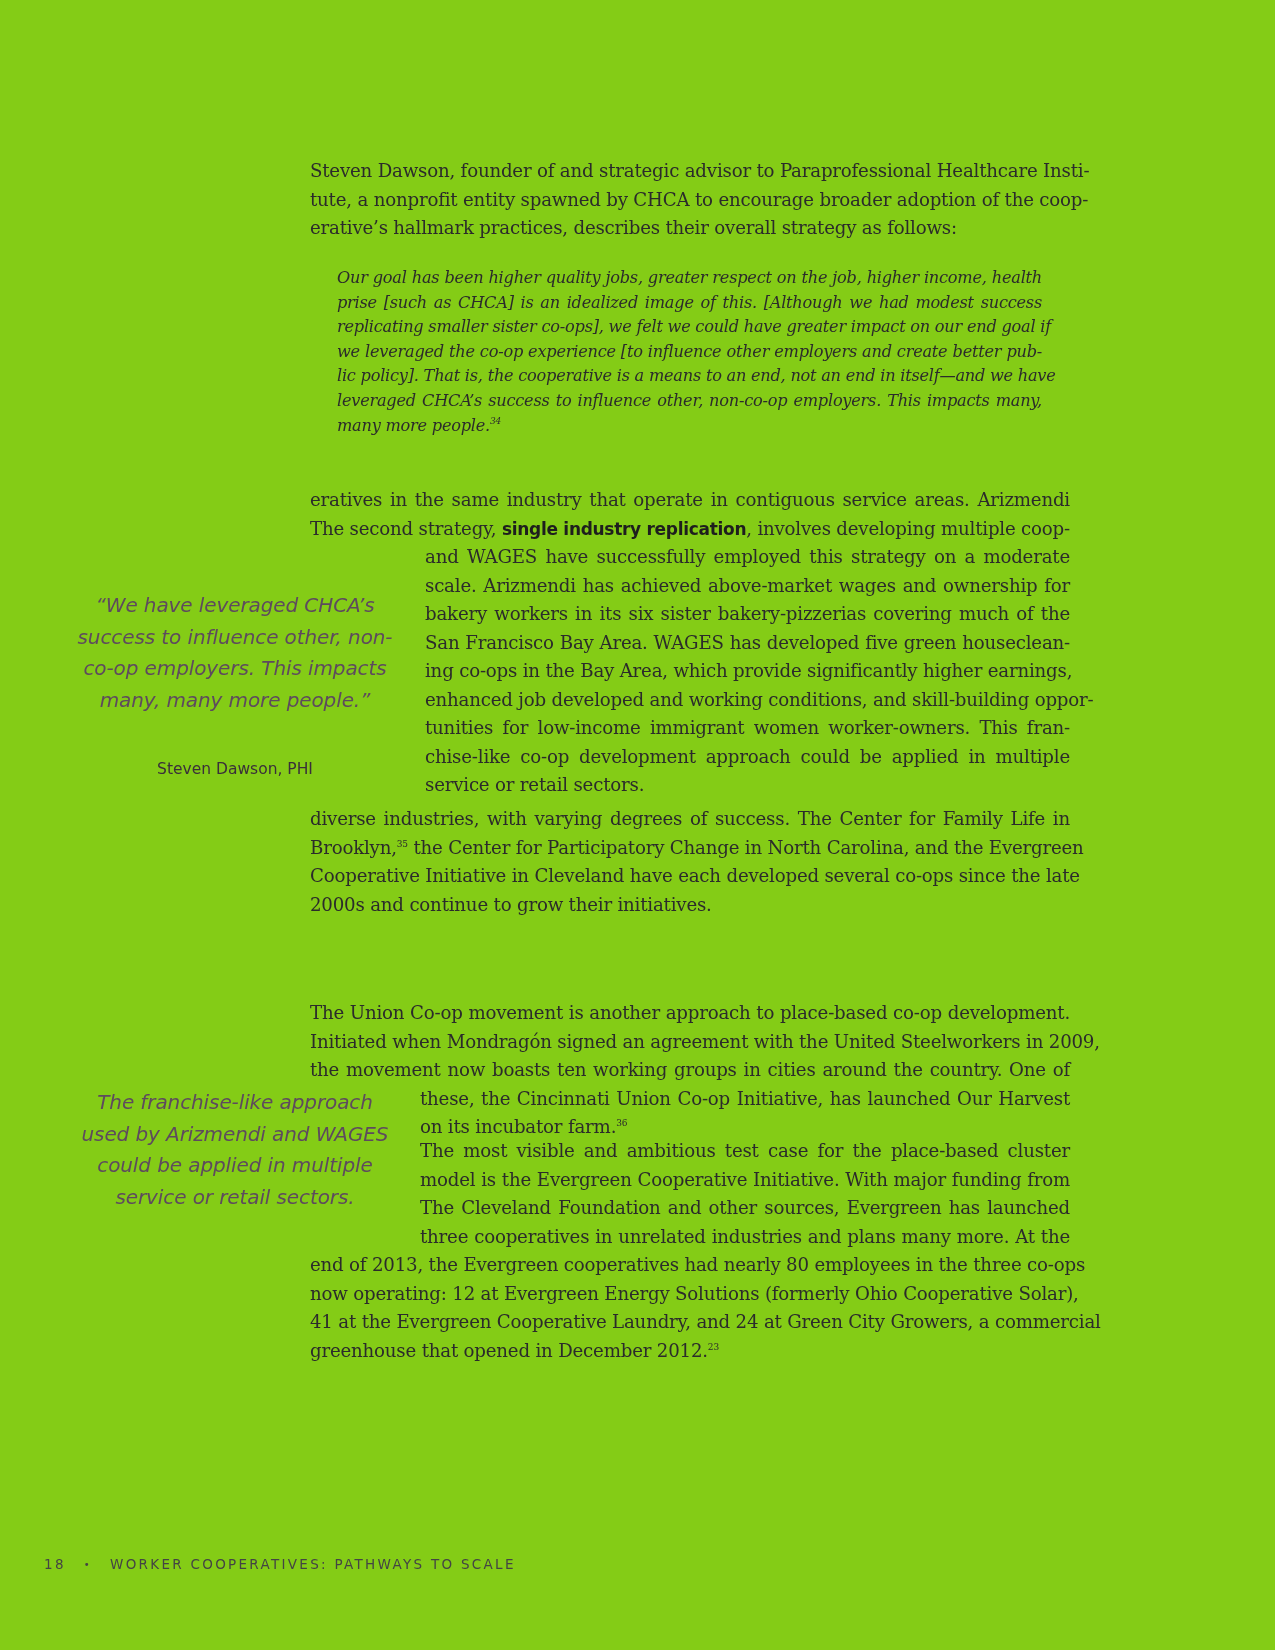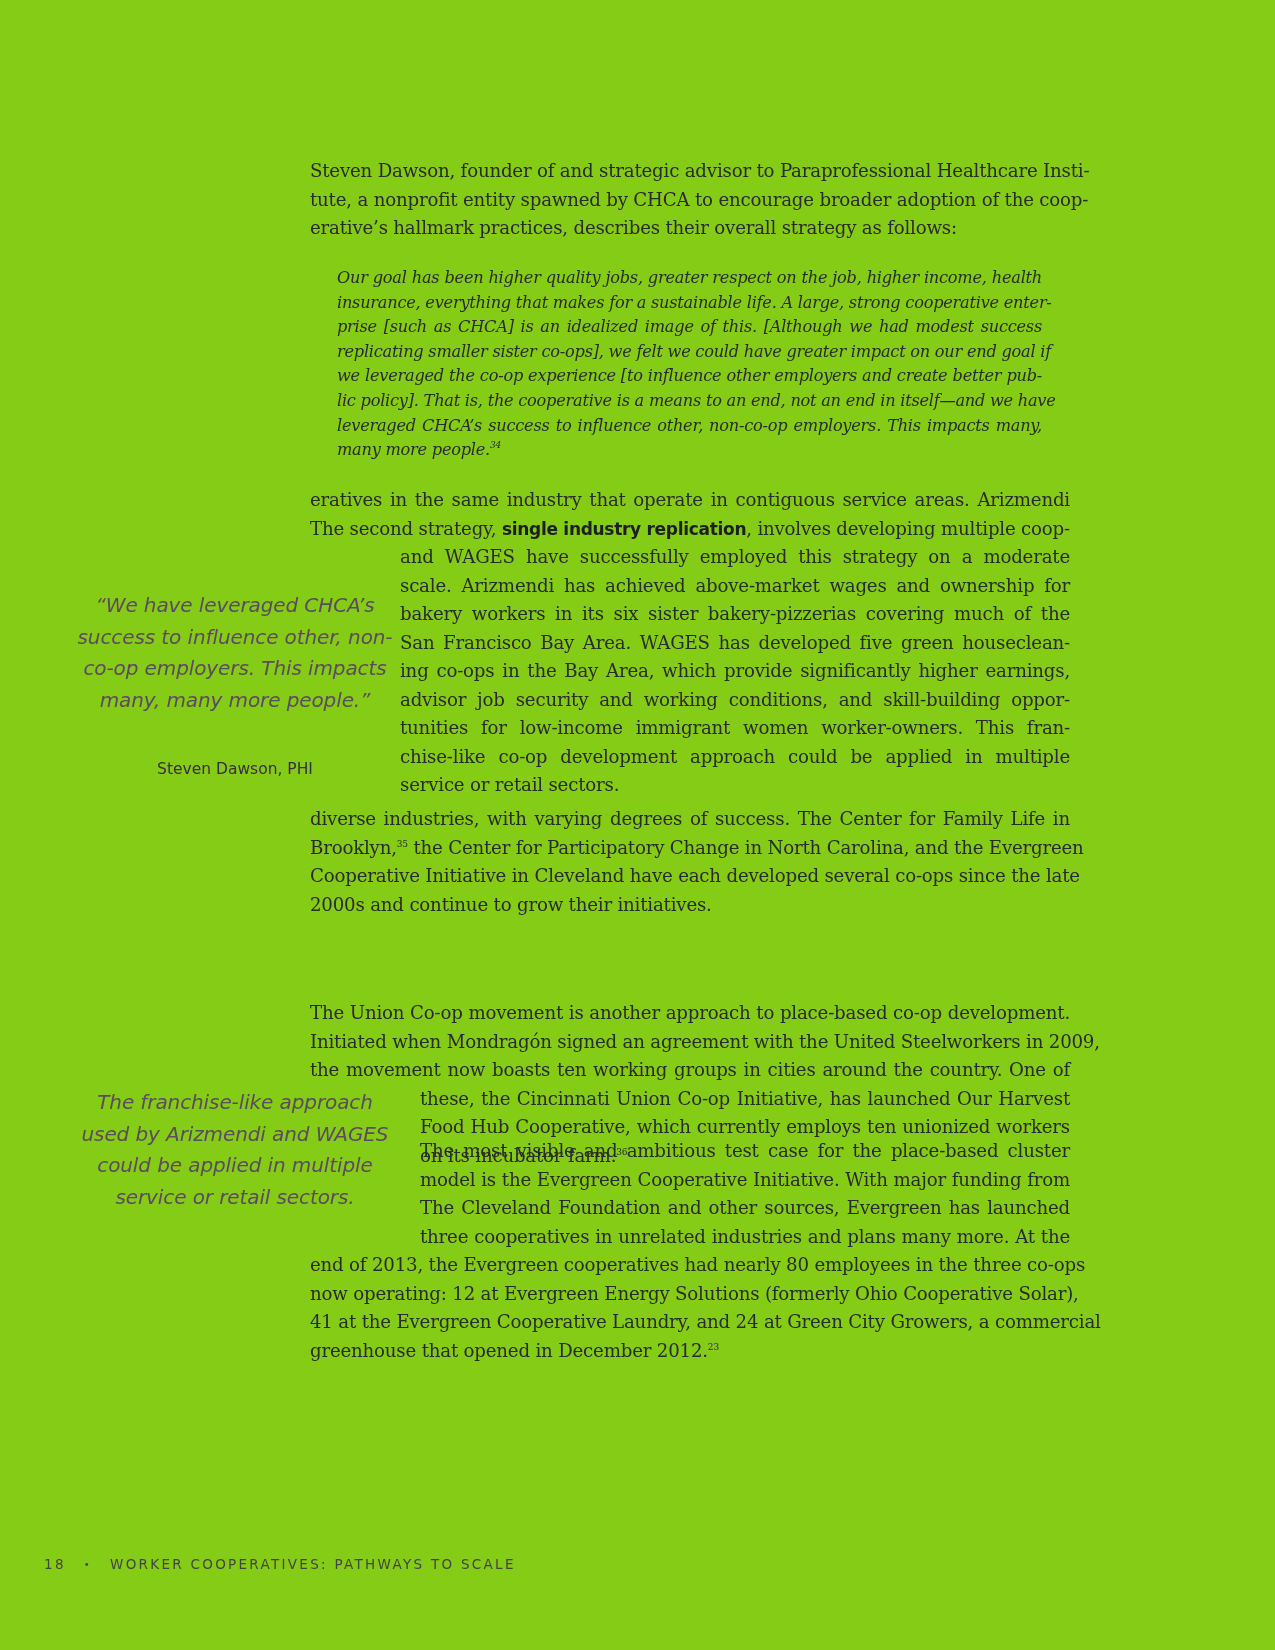--- a/index.html
+++ b/index.html
@@ -58,39 +58,38 @@
 <div class="page">
 
   <div class="para body-text" style="left:310px; top:157px; width:760px;">
     <span class="line">Steven Dawson, founder of and strategic advisor to Paraprofessional Healthcare Insti-</span>
     <span class="line">tute, a nonprofit entity spawned by CHCA to encourage broader adoption of the coop-</span>
     <span class="line last">erative’s hallmark practices, describes their overall strategy as follows:</span>
   </div>
 
   <div class="para blockquote" style="left:337px; top:266px; width:705px;font-style:italic;">
     <span class="line">Our goal has been higher quality jobs, greater respect on the job, higher income, health</span>
-    <span class="line">insurance, everything that makes for a sustainable life. A large, strong cooperative enter-</span>
     <span class="line">prise [such as CHCA] is an idealized image of this. [Although we had modest success</span>
     <span class="line">replicating smaller sister co-ops], we felt we could have greater impact on our end goal if</span>
     <span class="line">we leveraged the co-op experience [to influence other employers and create better pub-</span>
     <span class="line">lic policy]. That is, the cooperative is a means to an end, not an end in itself—and we have</span>
     <span class="line">leveraged CHCA’s success to influence other, non-co-op employers. This impacts many,</span>
     <span class="line last"><span>many more people.</span><sup>34</sup></span>
   </div>
 
   <div class="para body-text" style="left:310px; top:486px; width:760px;">
     <span class="line">eratives in the same industry that operate in contiguous service areas. Arizmendi</span>
     <span class="line"><span>The second strategy, </span><b class="kw">single industry replication</b><span>, involves developing multiple coop-</span></span>
-    <div style="margin-left:90px;">
+    <div style="margin-left:115px;">
       <span class="line">and WAGES have successfully employed this strategy on a moderate</span>
       <span class="line">scale. Arizmendi has achieved above-market wages and ownership for</span>
       <span class="line">bakery workers in its six sister bakery-pizzerias covering much of the</span>
       <span class="line">San Francisco Bay Area. WAGES has developed five green houseclean-</span>
       <span class="line">ing co-ops in the Bay Area, which provide significantly higher earnings,</span>
-      <span class="line">advisor job security and working conditions, and skill-building oppor-</span>
+      <span class="line">enhanced job developed and working conditions, and skill-building oppor-</span>
       <span class="line">tunities for low-income immigrant women worker-owners. This fran-</span>
       <span class="line">chise-like co-op development approach could be applied in multiple</span>
       <span class="line last">service or retail sectors.</span>
     </div>
   </div>
 
   <div class="pullquote" style="left:70px; top:590px; width:330px;">
     <span class="pq-line">“We have leveraged CHCA’s</span>
     <span class="pq-line">success to influence other, non-</span>
     <span class="pq-line">co-op employers. This impacts</span>
@@ -104,21 +103,20 @@
     <span class="line">Cooperative Initiative in Cleveland have each developed several co-ops since the late</span>
     <span class="line last">2000s and continue to grow their initiatives.</span>
   </div>
 
   <div class="para body-text" style="left:310px; top:957px; width:760px;margin-top:42px;">
     <span class="line">The Union Co-op movement is another approach to place-based co-op development.</span>
     <span class="line">Initiated when Mondragón signed an agreement with the United Steelworkers in 2009,</span>
     <span class="line">the movement now boasts ten working groups in cities around the country. One of</span>
     <div style="margin-left:110px;">
       <span class="line">these, the Cincinnati Union Co-op Initiative, has launched Our Harvest</span>
-      <span class="line">Food Hub Cooperative, which currently employs ten unionized workers</span>
       <span class="line last"><span>on its incubator farm.</span><sup>36</sup></span>
     </div>
   </div>
 
   <div class="pullquote" style="left:70px; top:1087px; width:330px;">
     <span class="pq-line">The franchise-like approach</span>
     <span class="pq-line">used by Arizmendi and WAGES</span>
     <span class="pq-line">could be applied in multiple</span>
     <span class="pq-line">service or retail sectors.</span>
   </div>

